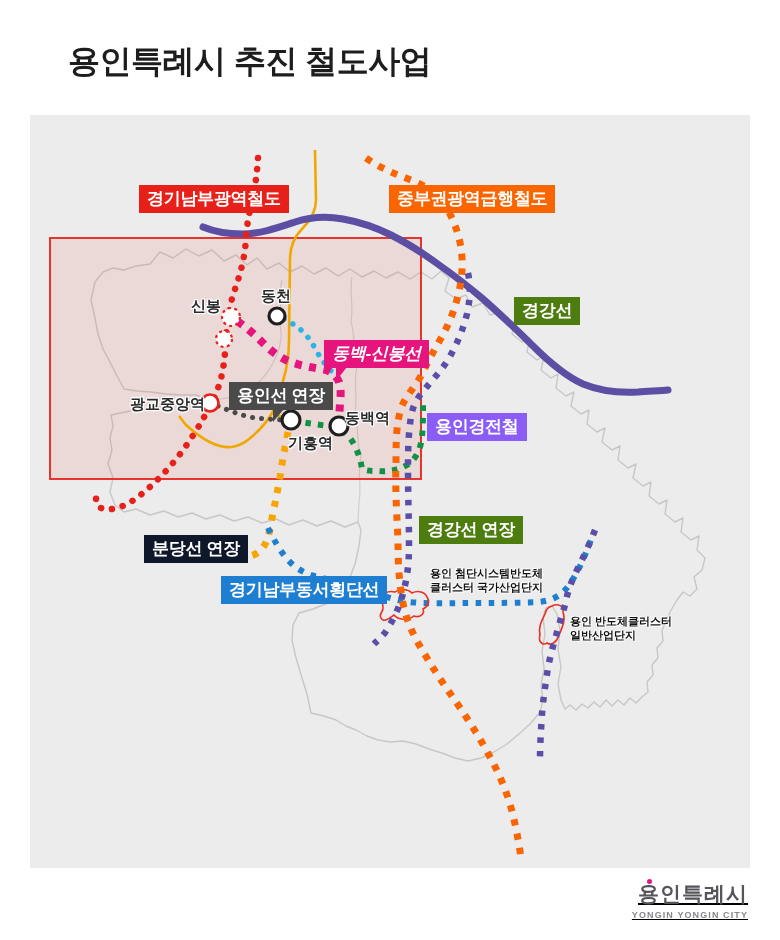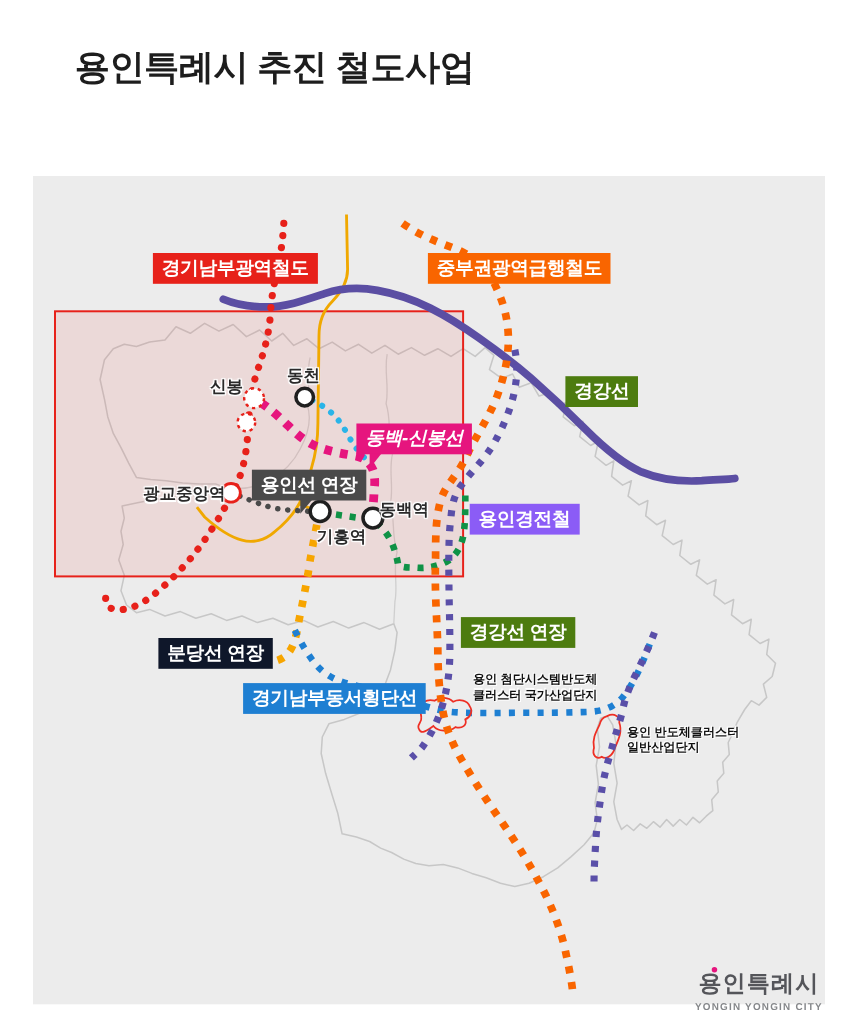--- a/index.html
+++ b/index.html
@@ -1,37 +1,37 @@
 <!DOCTYPE html>
 <html><head>
 <meta charset="utf-8">
 <style>
   html,body{margin:0;padding:0;background:#ffffff;}
   .page{position:relative;width:780px;height:940px;background:#ffffff;overflow:hidden;
         font-family:"Liberation Sans","DejaVu Sans",sans-serif;}
   .title{position:absolute;left:30px;top:40px;font-size:32px;font-weight:800;color:#1d1d1d;
          letter-spacing:-0.5px;white-space:nowrap;margin-left:38px;}
-  .map{position:absolute;left:30px;top:115px;width:720px;height:753px;background:#ececec;overflow:hidden;margin-top:45px;}
+  .map{position:absolute;left:30px;top:115px;width:720px;height:753px;background:#ececec;overflow:hidden;}
   .map svg{position:absolute;left:0;top:0;}
   .map svg path{fill:none;}
   .badge{position:absolute;color:#ffffff;font-weight:800;font-size:17px;line-height:1;
          padding:5px 8px 6px 8px;letter-spacing:-0.3px;white-space:nowrap;z-index:5;}
   .bg-red{background:#e7211a}.bg-orange{background:#f96500}.bg-purple{background:#4d7c0f}
   .bg-pink{background:#e6157e}.bg-dark{background:#4a4a4a}.bg-green{background:#8b5cf6}
   .bg-amber{background:#0f172a}.bg-blue{background:#1e7fd2}
   .tail-pink::after{content:'';position:absolute;left:12px;bottom:-13px;width:0;height:0;
         border-top:14px solid #e6157e;border-right:11px solid transparent;}
   .tail-dark::after{content:'';position:absolute;left:44px;bottom:-12px;width:0;height:0;
         border-top:13px solid #4a4a4a;border-right:11px solid transparent;}
   .station-label{position:absolute;font-size:15px;font-weight:800;color:#2a2a2a;white-space:nowrap;z-index:4;
         text-shadow:0 0 3px #fff,0 0 3px #fff,1px 1px 0 #fff,-1px -1px 0 #fff,1px -1px 0 #fff,-1px 1px 0 #fff;}
   .industry-label{position:absolute;font-size:11px;font-weight:700;color:#111;line-height:13.5px;
         white-space:nowrap;z-index:4;
         text-shadow:0 0 2px #fff,1px 1px 0 #fff,-1px -1px 0 #fff;}
-  .logo{position:absolute;right:32px;bottom:20px;text-align:center;}
+  .logo{position:absolute;right:32px;bottom:20px;text-align:right;text-decoration:underline;}
   .logo-kr{position:relative;font-size:21px;font-weight:800;color:#54555a;letter-spacing:1px;white-space:nowrap;}
   .logo-dot{position:absolute;left:15px;top:-1px;width:5px;height:5px;border-radius:50%;background:#e6157e;}
   .logo-en{font-size:9px;font-weight:600;color:#85878a;letter-spacing:1.1px;margin-top:2px;white-space:nowrap;}
 </style>
 </head>
 <body>
 
 <div class="page">
 
   <div class="title">용인특례시 추진 철도사업</div>

